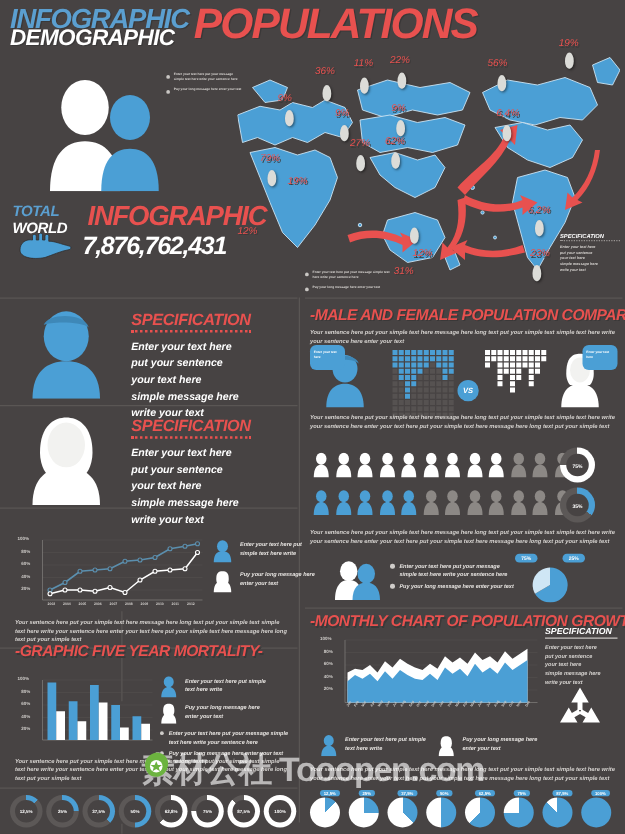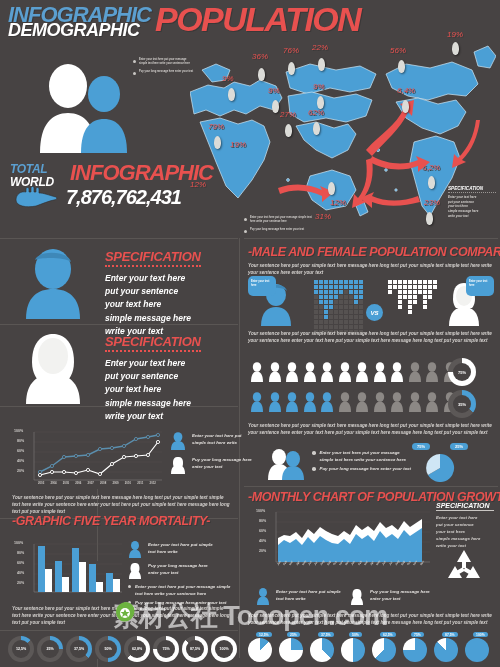--- a/index.html
+++ b/index.html
@@ -129,21 +129,21 @@
   .tooltip-bub { position:absolute; border-radius:5px; }
 </style>
 </head>
 <body>
 
 <div class="root">
 
   <div class="header">
     <div class="hdr-info">INFOGRAPHIC</div>
     <div class="hdr-demo">DEMOGRAPHIC</div>
-    <div class="hdr-pop">POPULATION</div>
+    <div class="hdr-pop">POPULATIONS</div>
   </div>
 
   <div style="position:absolute;left:28px;top:58px;width:110px;height:95px;">
     <svg width="110" height="95" viewBox="0 0 110 95">
       <g>
         <ellipse cx="40" cy="28" rx="19" ry="22" fill="#ffffff"></ellipse>
         <path d="M12 95 C12 66 24 55 40 55 C56 55 68 66 68 95 Z" fill="#ffffff"></path>
       </g>
       <g>
         <ellipse cx="76" cy="36" rx="16" ry="18" fill="#4b9fd5"></ellipse>
@@ -196,21 +196,21 @@
         <path d="M176 130 C178 146 176 158 168 168 L164 164 L162 178 L176 172 L172 170 C182 158 184 144 182 128 Z"></path>
         <path d="M88 158 C104 152 120 154 132 160 L130 156 L144 162 L132 172 L132 166 C120 160 104 158 90 164 Z"></path>
         <path d="M228 166 C212 172 196 172 182 166 L184 162 L170 168 L182 178 L182 172 C198 178 214 176 230 172 Z"></path>
         <path d="M286 90 C284 106 278 118 268 128 L264 124 L262 138 L276 132 L272 130 C282 120 288 106 290 90 Z"></path>
       </g>
     </svg>
 
     <div class="map-pct" style="left:257px;top:0px;">19%</div>
     <div class="map-pct" style="left:200px;top:16px;">56%</div>
     <div class="map-pct" style="left:122px;top:13px;">22%</div>
-    <div class="map-pct" style="left:93px;top:16px;">76%</div>
+    <div class="map-pct" style="left:93px;top:16px;">11%</div>
     <div class="map-pct" style="left:62px;top:22px;">36%</div>
     <div class="map-pct" style="left:32px;top:44px;">9%</div>
     <div class="map-pct" style="left:78px;top:56px;">9%</div>
     <div class="map-pct" style="left:123px;top:52px;">9%</div>
     <div class="map-pct" style="left:207px;top:56px;">6,4%</div>
     <div class="map-pct" style="left:90px;top:80px;">27%</div>
     <div class="map-pct" style="left:118px;top:78px;">62%</div>
     <div class="map-pct" style="left:18px;top:92px;">79%</div>
     <div class="map-pct" style="left:40px;top:110px;">19%</div>
     <div class="map-pct" style="left:232px;top:133px;">6,2%</div>

